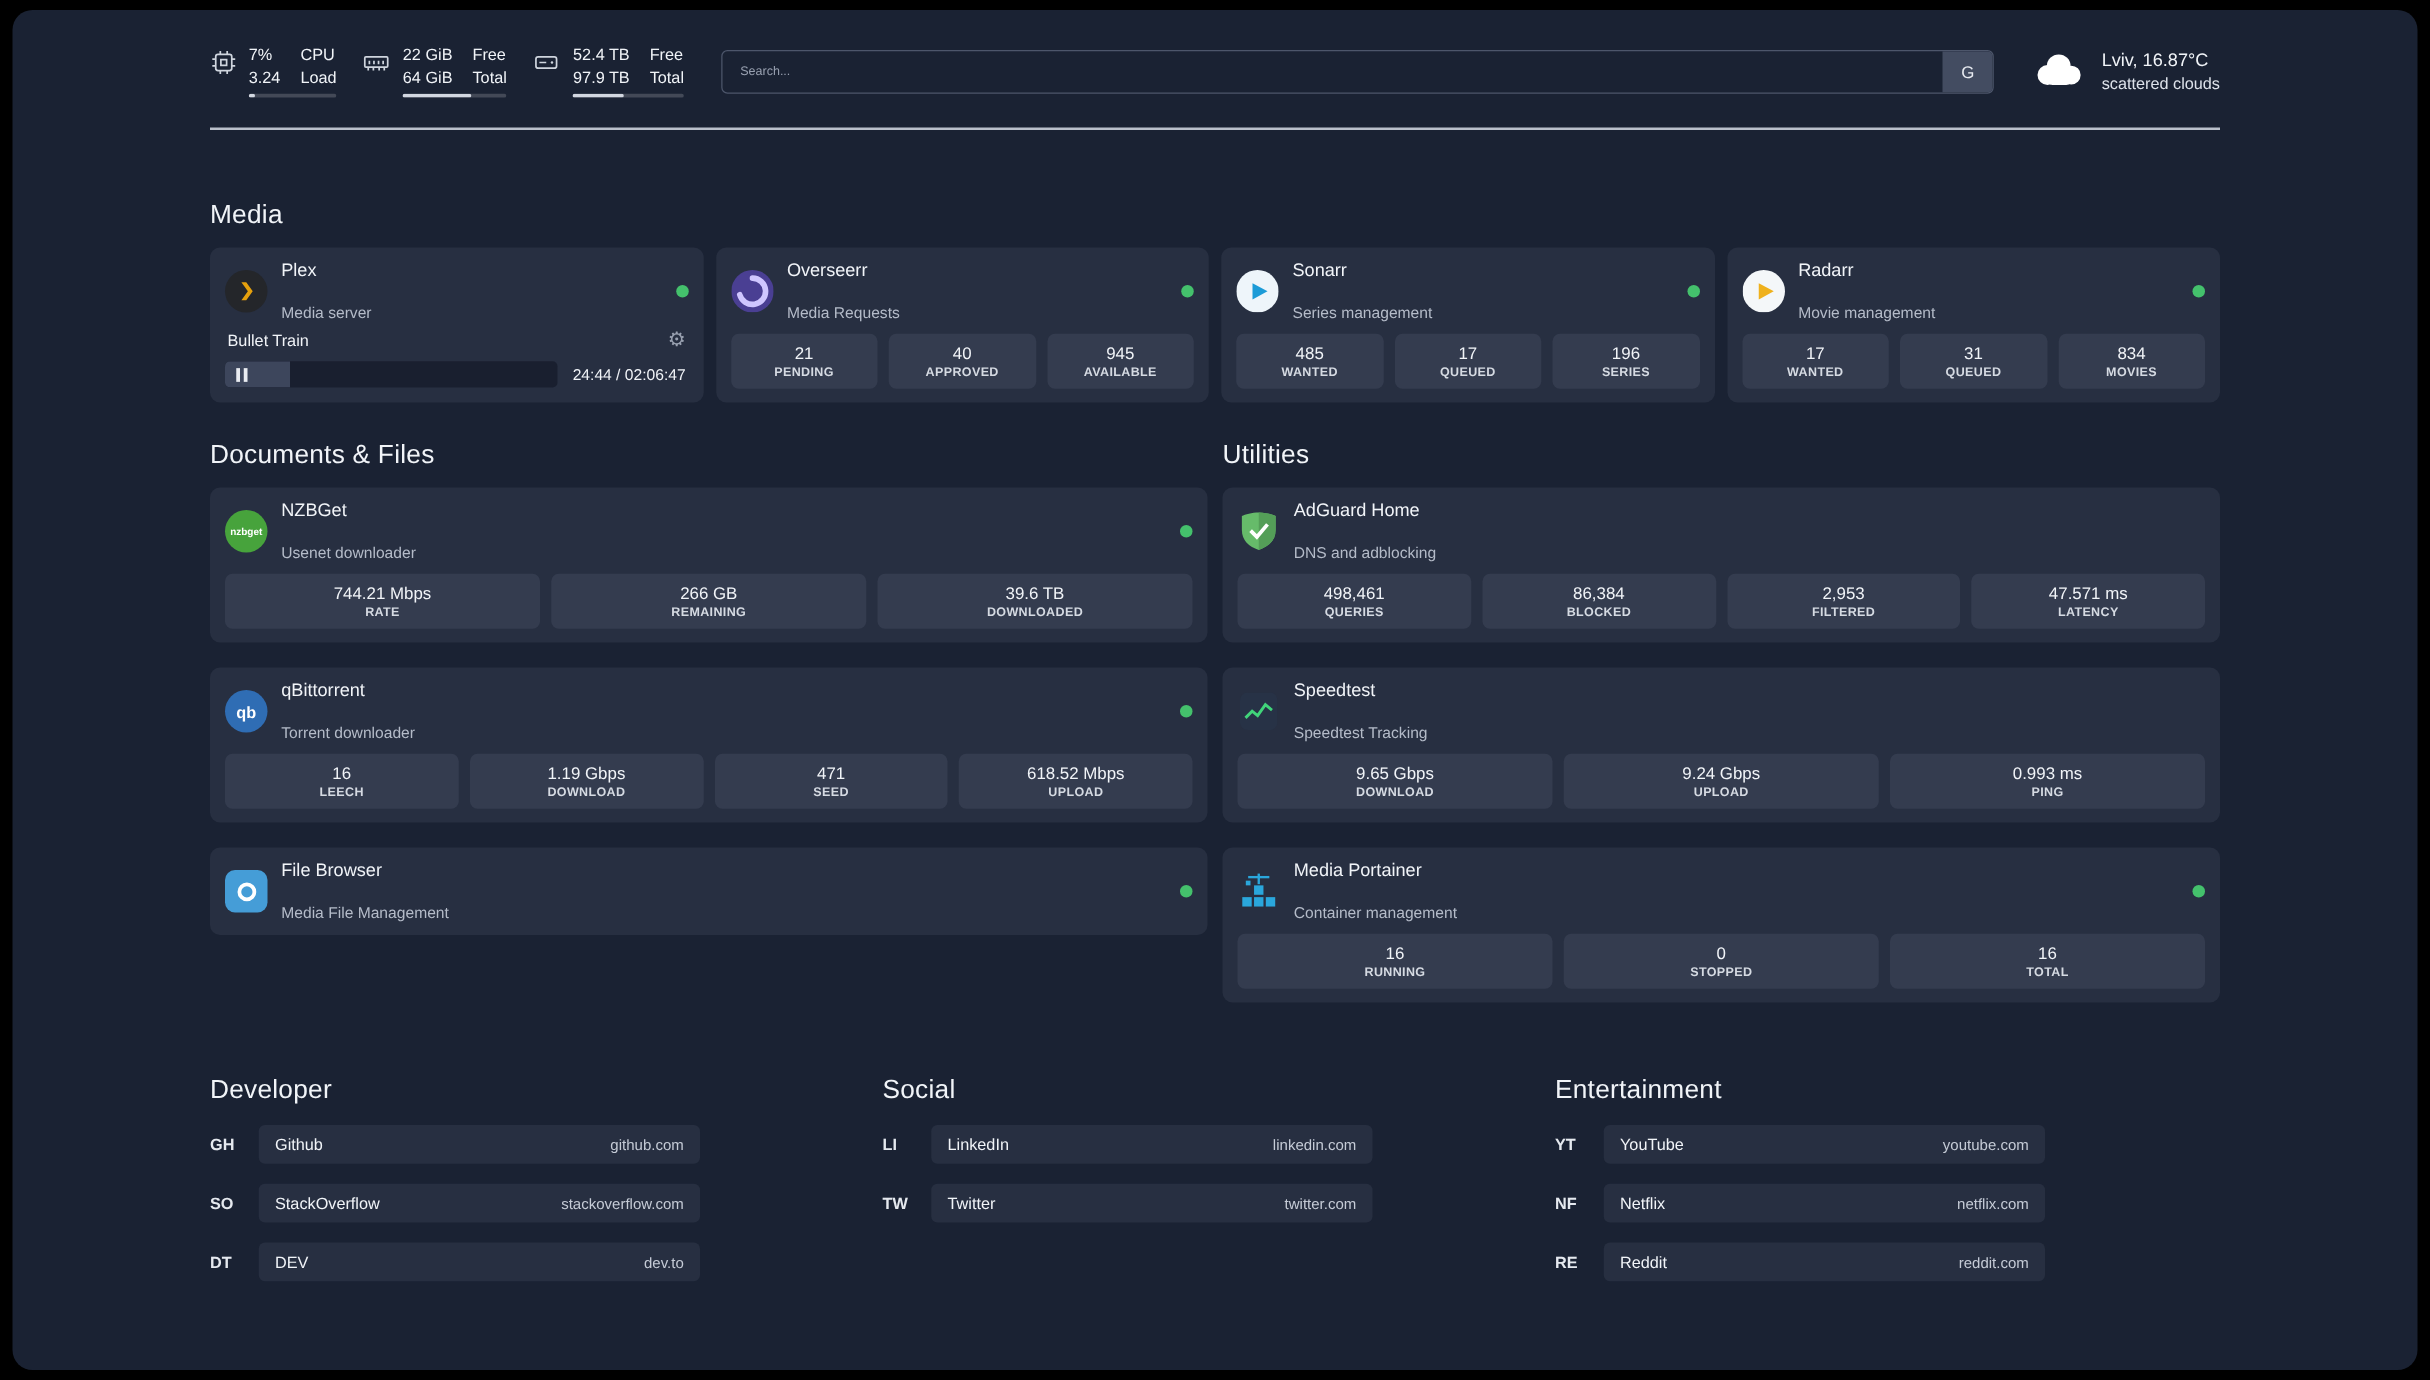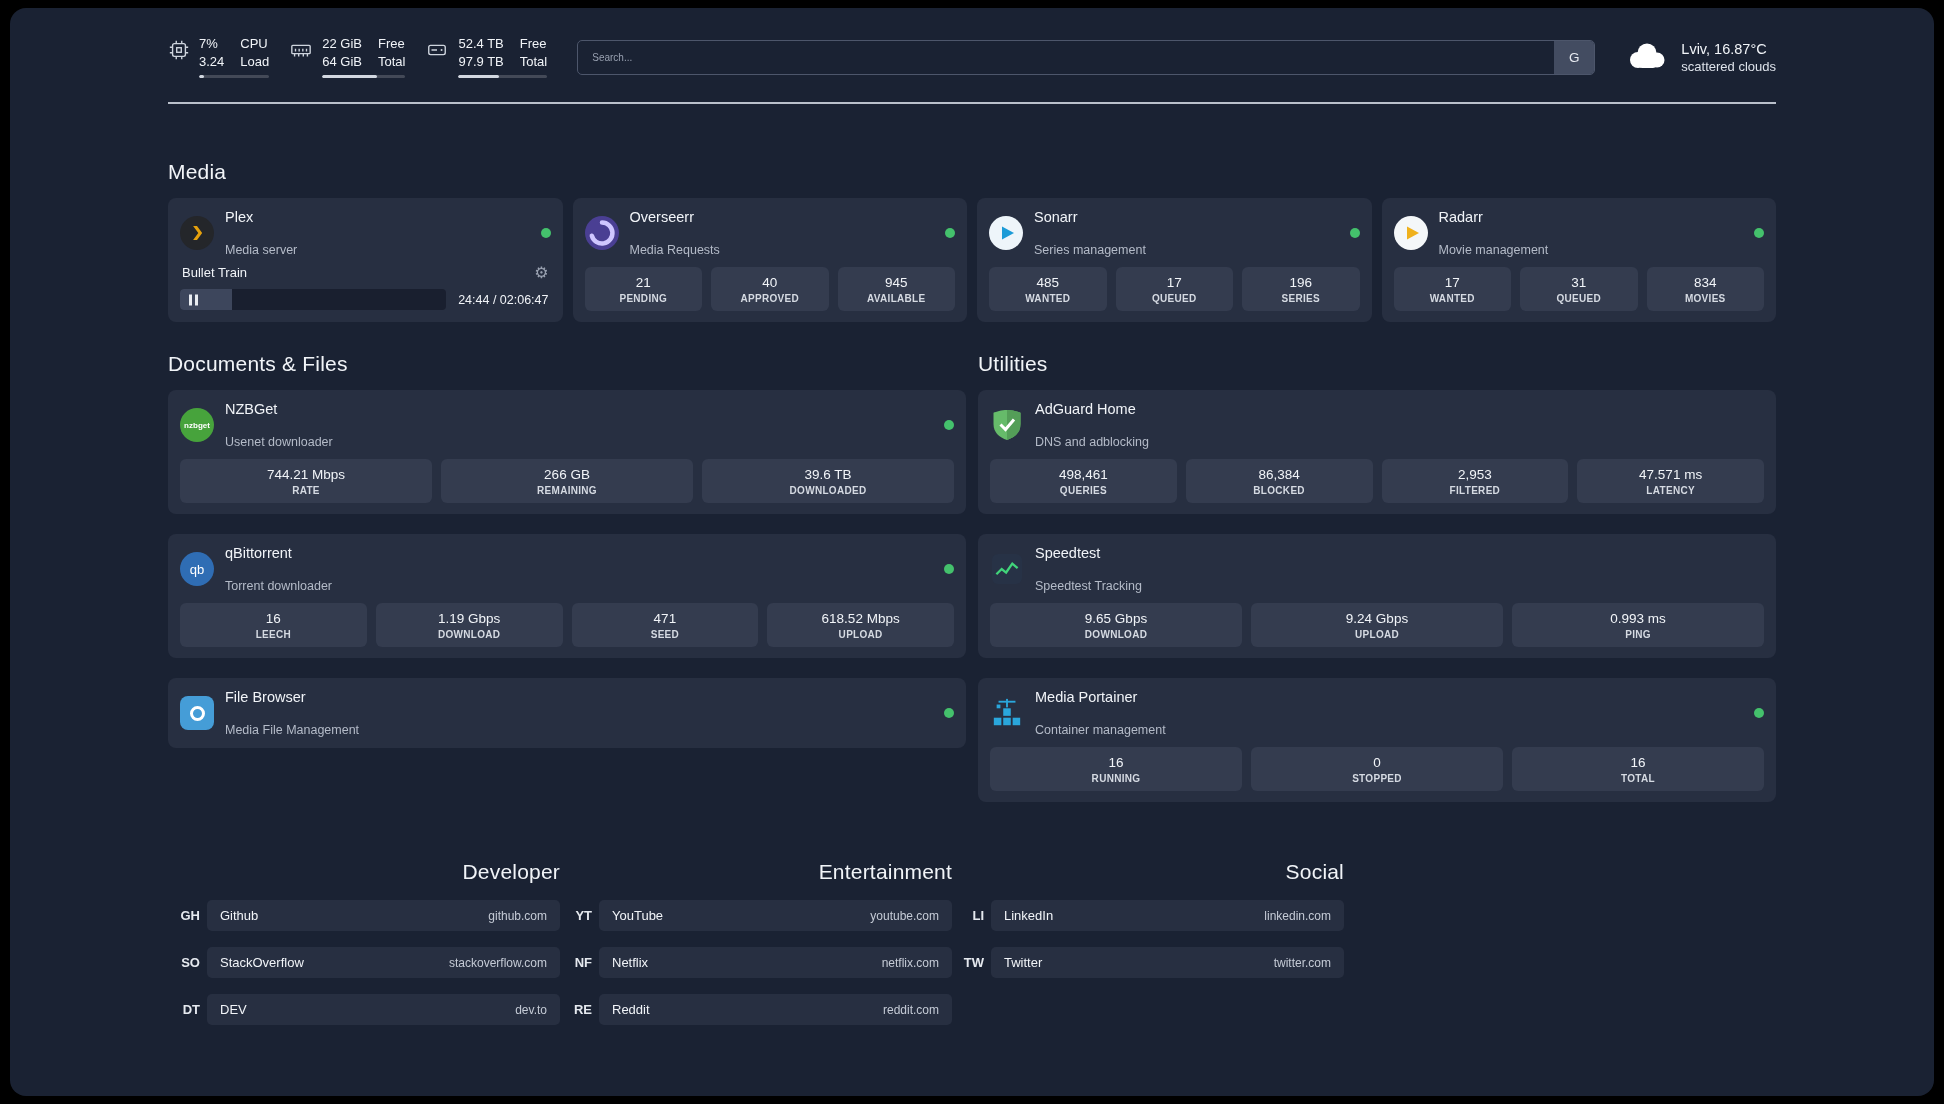--- a/index.html
+++ b/index.html
@@ -65,34 +65,34 @@
   .np-fill { position: absolute; left: 0; top: 0; bottom: 0; background: #3d465c; }
   .pause-icon { position: absolute; left: 9px; top: 50%; transform: translateY(-50%); display: flex; gap: 3px; cursor: pointer; }
   .pause-icon i { width: 3px; height: 11px; background: #e9ecf1; display: block; }
   .np-time { font-size: 12.5px; color: var(--text, #f1f4f8); white-space: nowrap; padding-right: 2px; }
 
   .cols2 { display: grid; grid-template-columns: 1fr 1fr; gap: 12px; margin-top: 30px; }
   .col-title { margin-bottom: 14px; }
   .vstack { display: flex; flex-direction: column; gap: 20px; }
 
   
-  .bookmarks { display: grid; grid-template-columns: repeat(3, 392px); 
-               margin-top: 58px; justify-content: start; text-align: right; }
+  .bookmarks { display: grid; grid-template-columns: repeat(3, 392px); column-gap: 146px;
+               margin-top: 58px; justify-content: start; }
   .bm-title { margin-bottom: 16px; }
   .bm-row { display: flex; align-items: center; height: 31px; margin-bottom: 16px; cursor: pointer; }
   .bm-abbr { width: 32px; flex: 0 0 32px; font-size: 13px; color: #e5e9ef; font-weight: bold; }
   .bm-pill { flex: 1; height: 100%; background: var(--card_bg, #272f41); border-radius: 5px; display: flex;
              align-items: center; justify-content: space-between; padding: 0 13px; margin-left: 7px; }
   .bm-name { font-size: 13px; color: var(--text, #f1f4f8); }
   .bm-url { font-size: 12px; color: #c5cbd6; }
 
   
   .icon-plex { background: #24262a; }
   .icon-nzbget { background: #47a33c; color: #fff; font-size: 8px; font-weight: 700; }
-  .icon-qbittorrent { background: #2f6db4; color: #fff; font-size: 13px; font-weight: 400; }
+  .icon-qbittorrent { background: #2f6db4; color: #fff; font-size: 13px; font-weight: 700; }
   .icon-filebrowser { border-radius: 8px; background: #459dd7; }
   .fb-ring { width: 15px; height: 15px; border: 3.5px solid #fff; border-radius: 50%; }
   .icon-speedtest, .icon-portainer, .icon-adguard, .icon-overseerr, .icon-sonarr, .icon-radarr { background: transparent; border-radius: 0; }
 </style>
 </head>
 <body>
 
 <div class="panel">
   <div class="content">
 
@@ -525,20 +525,38 @@
         <div class="bm-row">
           <span class="bm-abbr">DT</span>
           <span class="bm-pill">
             <span class="bm-name">DEV</span>
             <span class="bm-url">dev.to</span>
           </span>
         </div>
       </div>
 
       <div>
+        <h2 class="section-title bm-title">Social</h2>
+        <div class="bm-row">
+          <span class="bm-abbr">LI</span>
+          <span class="bm-pill">
+            <span class="bm-name">LinkedIn</span>
+            <span class="bm-url">linkedin.com</span>
+          </span>
+        </div>
+        <div class="bm-row">
+          <span class="bm-abbr">TW</span>
+          <span class="bm-pill">
+            <span class="bm-name">Twitter</span>
+            <span class="bm-url">twitter.com</span>
+          </span>
+        </div>
+      </div>
+
+      <div>
         <h2 class="section-title bm-title">Entertainment</h2>
         <div class="bm-row">
           <span class="bm-abbr">YT</span>
           <span class="bm-pill">
             <span class="bm-name">YouTube</span>
             <span class="bm-url">youtube.com</span>
           </span>
         </div>
         <div class="bm-row">
           <span class="bm-abbr">NF</span>
@@ -548,34 +566,16 @@
           </span>
         </div>
         <div class="bm-row">
           <span class="bm-abbr">RE</span>
           <span class="bm-pill">
             <span class="bm-name">Reddit</span>
             <span class="bm-url">reddit.com</span>
           </span>
         </div>
       </div>
-
-      <div>
-        <h2 class="section-title bm-title">Social</h2>
-        <div class="bm-row">
-          <span class="bm-abbr">LI</span>
-          <span class="bm-pill">
-            <span class="bm-name">LinkedIn</span>
-            <span class="bm-url">linkedin.com</span>
-          </span>
-        </div>
-        <div class="bm-row">
-          <span class="bm-abbr">TW</span>
-          <span class="bm-pill">
-            <span class="bm-name">Twitter</span>
-            <span class="bm-url">twitter.com</span>
-          </span>
-        </div>
-      </div>
     </div>
 
   </div>
 </div>
 
 </body></html>

